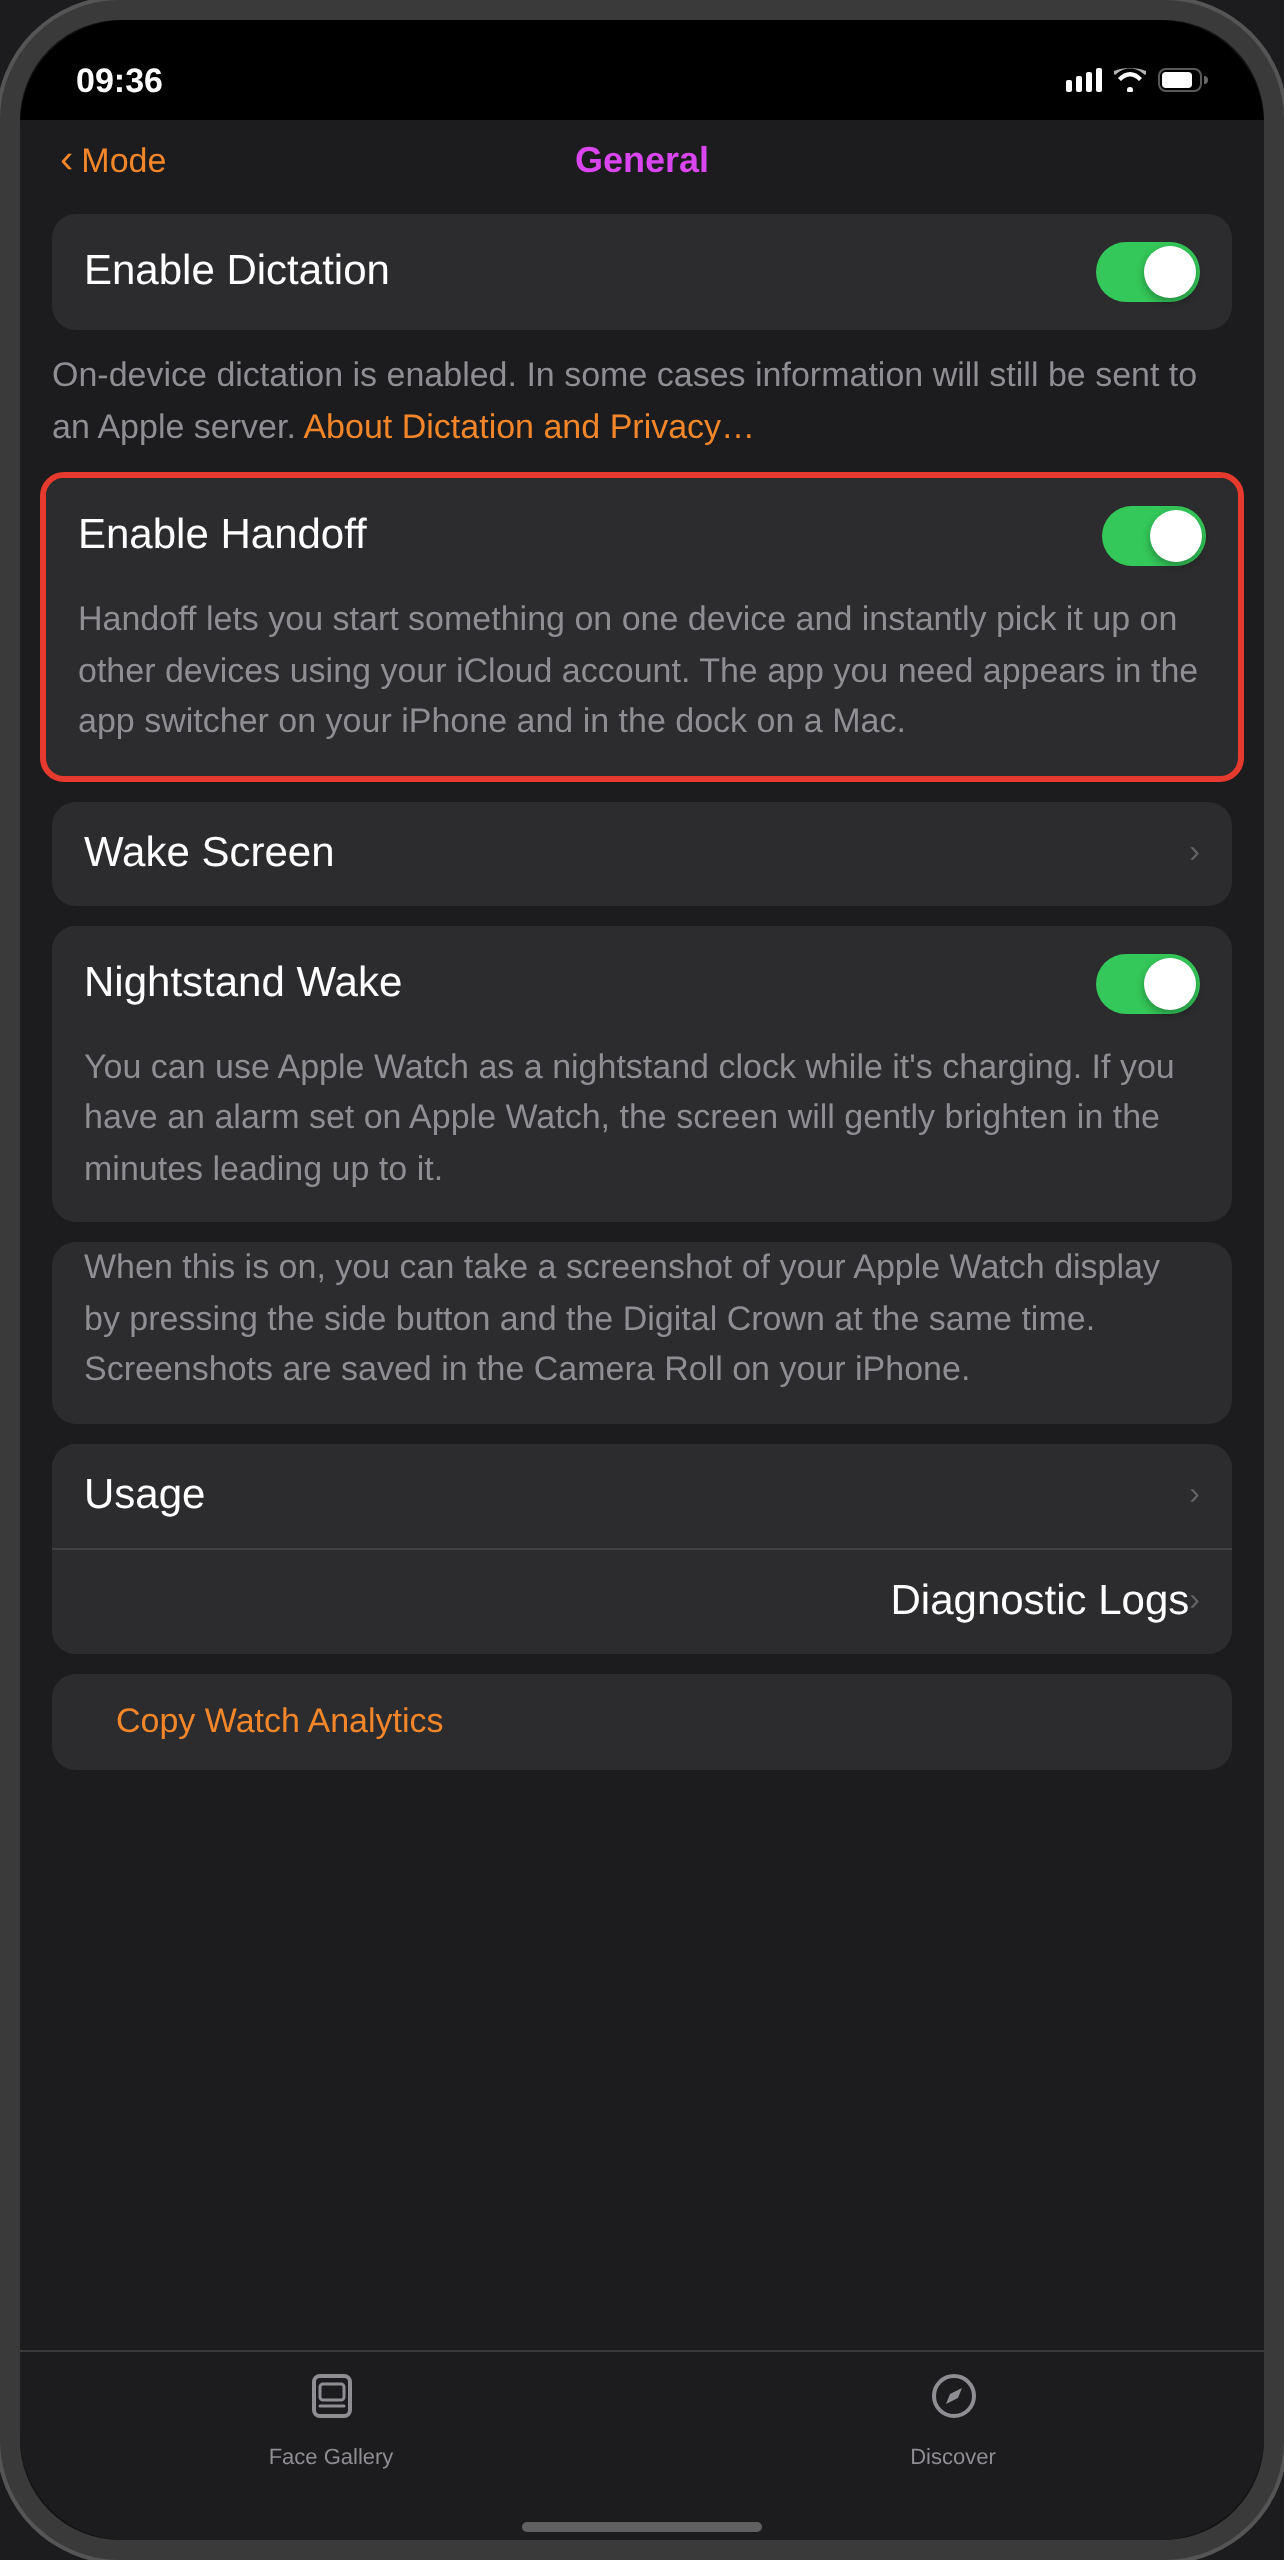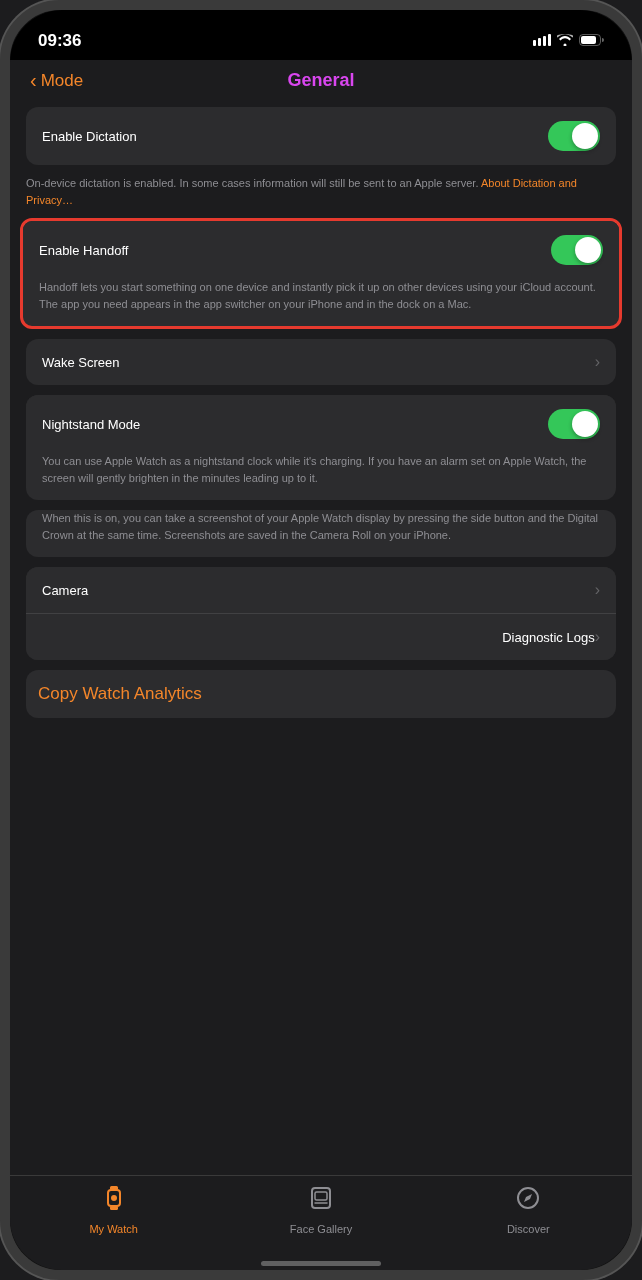--- a/index.html
+++ b/index.html
@@ -143,26 +143,26 @@
       background: #2c2c2e;
     }
 
     .setting-row + .setting-row {
       border-top: 1px solid rgba(255,255,255,0.1);
       justify-content: flex-end;
     }
 
     .setting-label {
       color: #fff;
-      font-size: 13px;
+      font-size: 21px;
     }
 
     .setting-desc {
       color: #8e8e93;
-      font-size: 11px;
+      font-size: 17px;
       padding: 0 16px 14px;
       line-height: 1.5;
     }
 
     .setting-desc a, .setting-desc .link {
       color: #f4862a;
     }
 
     
     .toggle {
@@ -243,21 +243,21 @@
       height: 5px;
       width: 120px;
       background: #fff;
       border-radius: 3px;
       margin: 6px auto 4px;
       opacity: 0.3;
     }
 
     .copy-row {
       background: #2c2c2e;
-      padding: 14px 12px;
+      padding: 14px 32px;
     }
 
     .copy-label {
       color: #f4862a;
       font-size: 17px;
     }
   </style>
 </head>
 <body>
 
@@ -326,63 +326,52 @@
 
       <div class="section">
         <div class="setting-row">
           <span class="setting-label">Wake Screen</span>
           <span class="chevron-right">›</span>
         </div>
       </div>
 
       <div class="section">
         <div class="setting-row">
-          <span class="setting-label">Nightstand Mode</span>
+          <span class="setting-label">Nightstand Wake</span>
           <div class="toggle"></div>
         </div>
         <div class="setting-desc">You can use Apple Watch as a nightstand clock while it's charging. If you have an alarm set on Apple Watch, the screen will gently brighten in the minutes leading up to it.</div>
       </div>
 
       <div class="section">
         <div class="setting-desc">When this is on, you can take a screenshot of your Apple Watch display by pressing the side button and the Digital Crown at the same time. Screenshots are saved in the Camera Roll on your iPhone.</div>
       </div>
 
       <div class="section">
         <div class="setting-row">
-          <span class="setting-label">Camera</span>
+          <span class="setting-label">Usage</span>
           <span class="chevron-right">›</span>
         </div>
         <div class="setting-row">
           <span class="setting-label">Diagnostic Logs</span>
           <span class="chevron-right">›</span>
         </div>
       </div>
 
       <div class="section">
         <div class="copy-row">
           <span class="copy-label">Copy Watch Analytics</span>
         </div>
       </div>
 
       <div style="height: 12px;"></div>
 
     </div>
 
     <div class="tab-bar">
-      <div class="tab-item active">
-        <span class="tab-icon">
-          <svg width="28" height="28" viewBox="0 0 28 28" fill="none">
-            <rect x="8" y="6" width="12" height="16" rx="3" stroke="#f4862a" stroke-width="2"></rect>
-            <rect x="10" y="2" width="8" height="4" rx="1.5" fill="#f4862a"></rect>
-            <rect x="10" y="22" width="8" height="4" rx="1.5" fill="#f4862a"></rect>
-            <circle cx="14" cy="14" r="3" fill="#f4862a"></circle>
-          </svg>
-        </span>
-        <span class="tab-label">My Watch</span>
-      </div>
       <div class="tab-item inactive">
         <span class="tab-icon">
           <svg width="28" height="28" viewBox="0 0 28 28" fill="none">
             <rect x="5" y="4" width="18" height="20" rx="3" stroke="#8e8e93" stroke-width="2"></rect>
             <rect x="8" y="8" width="12" height="8" rx="1.5" stroke="#8e8e93" stroke-width="1.5"></rect>
             <line x1="8" y1="19" x2="20" y2="19" stroke="#8e8e93" stroke-width="1.5" stroke-linecap="round"></line>
           </svg>
         </span>
         <span class="tab-label">Face Gallery</span>
       </div>

